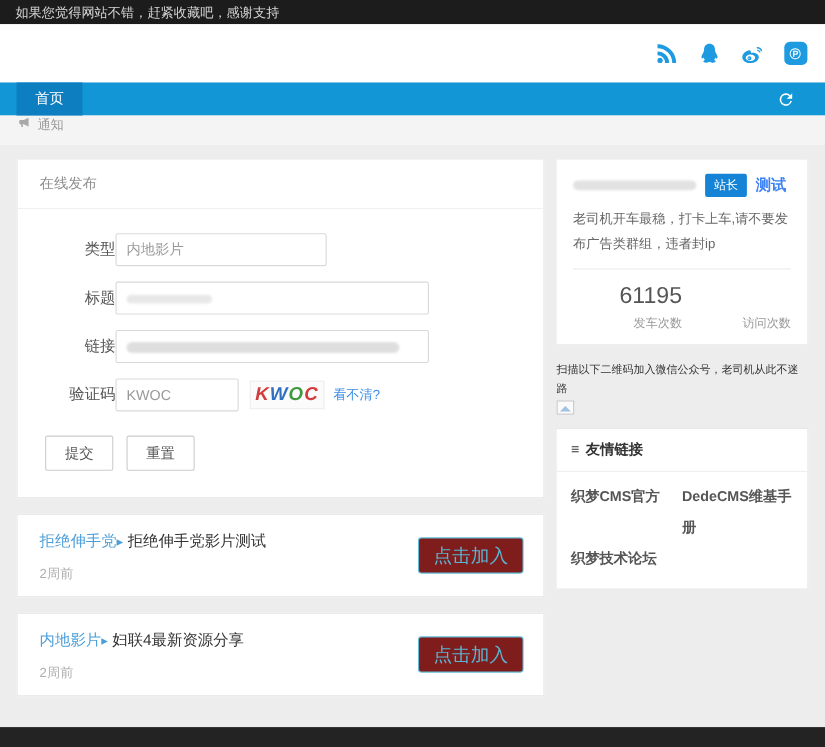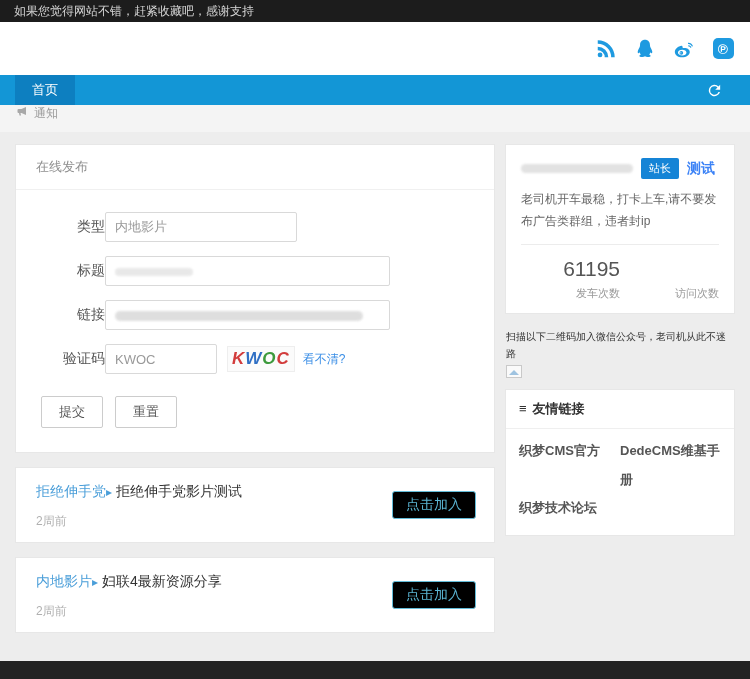--- a/index.html
+++ b/index.html
@@ -53,21 +53,21 @@
   .btn-row { display:flex; justify-content:flex-start; gap:12px; margin-top:22px; position:relative; }
   .fbtn { min-width:62px; height:32px; padding:0 16px; background:#fff; border:1px solid #ccc; border-radius:2px; color:#555; font-size:13px; cursor:pointer; font-family:inherit; }
   .blur-blob { position:absolute; width:78px; height:58px; right:158px; top:-12px; background:rgba(255,255,255,.8); filter:blur(7px); border-radius:50%; pointer-events:none; }
 
   .post { background:#fff; border:1px solid #e7e7e7; margin-top:14px; padding:15px 20px 12px; position:relative; }
   .post-line { font-size:14px; }
   .post-cat { color:#4a9ed9; cursor:pointer; }
   .post-arrow { color:#4a9ed9; font-size:12px; }
   .post-title { color:#333; margin-left:4px; }
   .post-time { color:#b0b0b0; font-size:12px; margin-top:12px; }
-  .join-btn { position:absolute; right:18px; top:50%; transform:translateY(-50%); background:#000000; border:1px solid #63bcd8; color:#5ab4d2; font-size:14px; padding:4px 13px; border-radius:3px; cursor:pointer; font-family:inherit; }
+  .join-btn { position:absolute; right:18px; top:50%; transform:translateY(-50%); background:#7f1d1d; border:1px solid #63bcd8; color:#5ab4d2; font-size:17px; padding:4px 13px; border-radius:3px; cursor:pointer; font-family:inherit; }
 
   
   .scard { background:#fff; border:1px solid #e7e7e7; padding:13px 15px 12px; }
   .scard-hd { display:flex; align-items:center; gap:8px; margin-bottom:10px; }
   .name-redact { width:112px; height:9px; background:#e2e2e2; border-radius:5px; filter:blur(1px); }
   .badge { background:#1584d6; color:#fff; font-size:11px; padding:3px 8px; border-radius:2px; flex:none; cursor:pointer; }
   .sname { font-size:14px; font-weight:bold; color:#3b82f6; }
   .sdesc { font-size:12px; color:#666; line-height:1.8; }
   .stats { display:flex; border-top:1px solid #ececec; margin-top:12px; padding-top:12px; text-align:right; }
   .stat { flex:1; }

